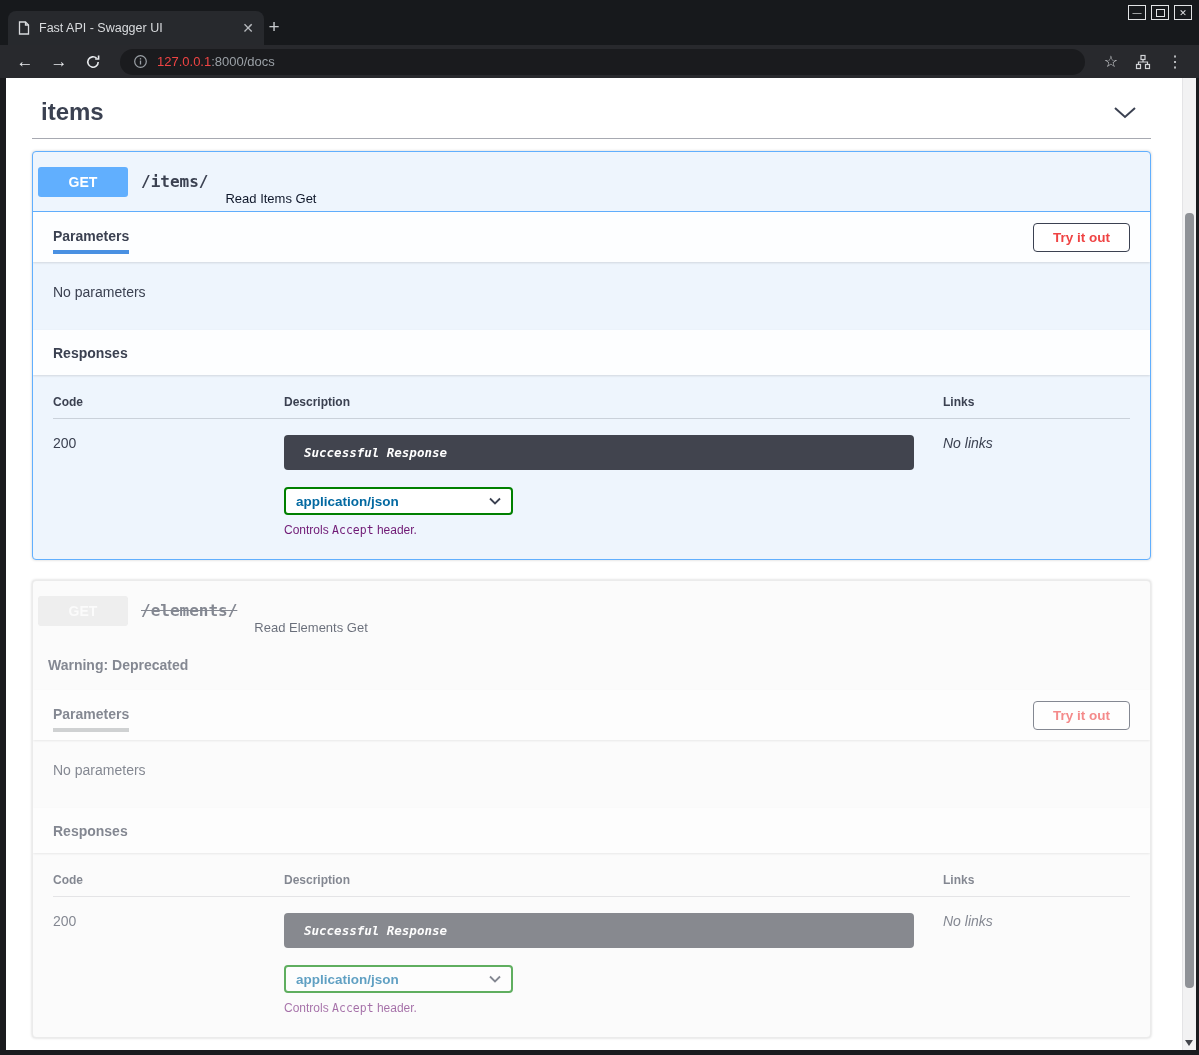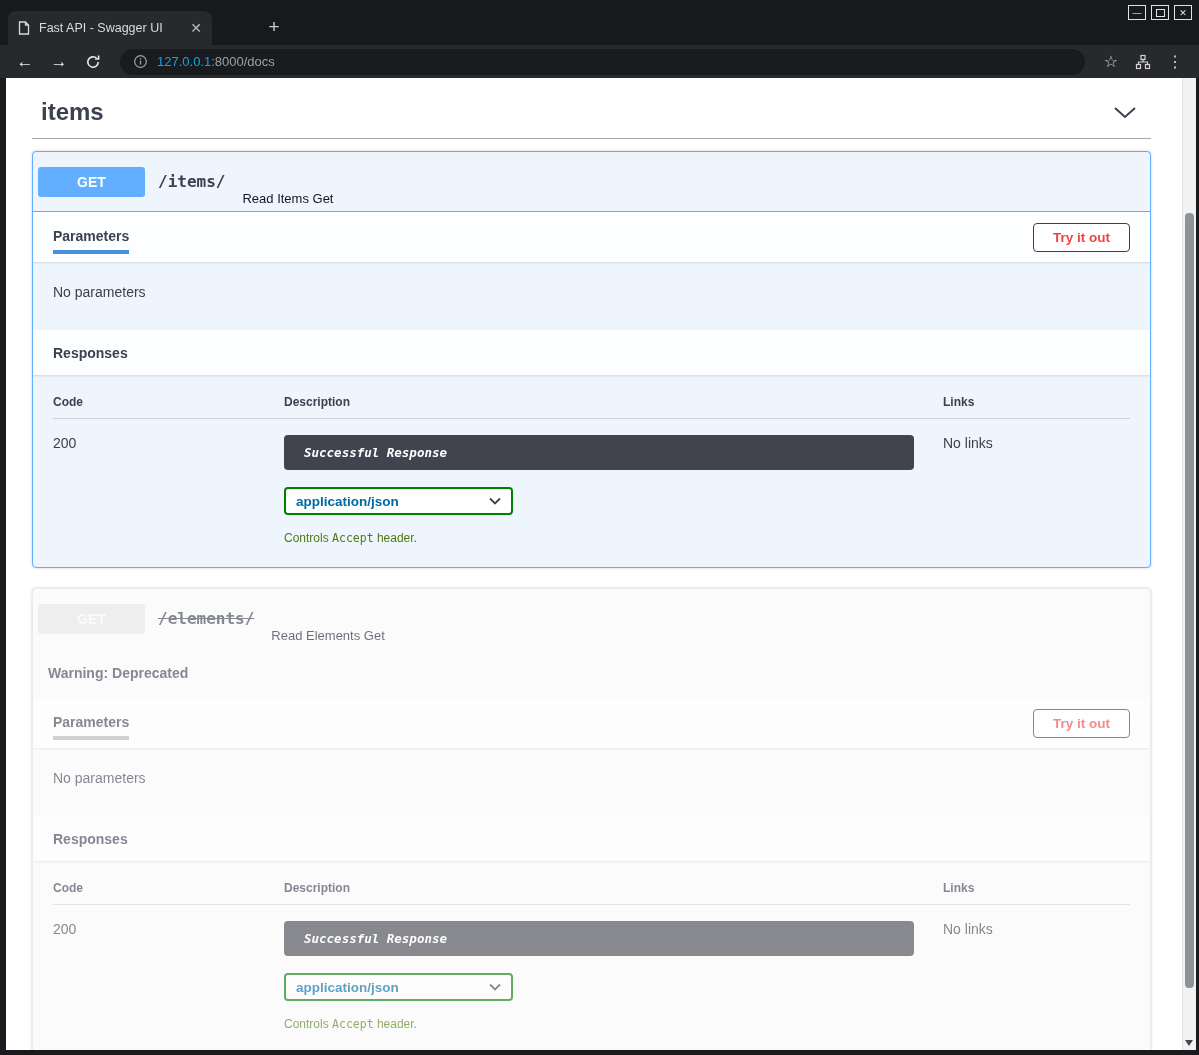--- a/index.html
+++ b/index.html
@@ -1,37 +1,37 @@
 <!DOCTYPE html>
 <html><head>
 <meta charset="utf-8">
 <style>
   html,body{margin:0;padding:0;width:1199px;height:1055px;overflow:hidden;
     font-family:"Liberation Sans",sans-serif;}
   .browser{width:1199px;height:1055px;background:#17191c;display:flex;flex-direction:column;}
 
   
   .titlebar{height:45px;position:relative;background:#17191c;flex:0 0 auto;}
-  .tab{position:absolute;left:8px;bottom:0;width:204px;height:34px;background:#27292d;
+  .tab{position:absolute;left:8px;bottom:0;width:256px;height:34px;background:#27292d;
     border-radius:8px 8px 0 0;display:flex;align-items:center;padding:0 10px;box-sizing:border-box;gap:9px;}
   .tab-title{flex:1;font-size:12.5px;color:#d9dbde;white-space:nowrap;overflow:hidden;}
   .tab-close{color:#b7babe;font-size:14px;line-height:14px;cursor:default;}
   .newtab{position:absolute;left:262px;bottom:6px;width:24px;height:24px;color:#c6c9cc;
     font-size:19px;line-height:23px;text-align:center;}
   .win-controls{position:absolute;right:7px;top:5px;display:flex;gap:5px;}
   .win-btn{width:18px;height:15px;border:1px solid #e2e3e5;box-sizing:border-box;color:#e2e3e5;
     font-size:9px;line-height:12px;text-align:center;display:flex;align-items:center;justify-content:center;}
   .max-in{width:7px;height:6px;border:1px solid #e2e3e5;display:block;}
 
   
   .toolbar{height:33px;background:#28292d;display:flex;align-items:center;padding:0 10px;gap:4px;flex:0 0 auto;}
   .nav-ic{width:30px;text-align:center;color:#e8eaed;font-size:17px;line-height:30px;}
   .urlbar{flex:1;height:26px;background:#1a1b1e;border-radius:14px;display:flex;align-items:center;
     padding:0 13px;gap:9px;margin:0 8px;font-size:13px;}
-  .url-host{color:#0ea5e9;margin-top:40px;}
+  .url-host{color:#ef4444;margin-top:40px;}
   .url-rest{color:#9aa0a6;}
   .tool-ic{width:28px;text-align:center;color:#d2d4d7;font-size:16px;line-height:30px;}
 
   
   .viewport{flex:1;background:#fff;display:flex;border-left:6px solid #1a1b1e;
     border-right:3px solid #1a1b1e;border-bottom:5px solid #1a1b1e;min-height:0;}
   .pagearea{flex:1;overflow:hidden;}
   .scrollbar{width:13px;background:#f2f2f3;border-left:1px solid #e4e4e6;position:relative;flex:0 0 auto;}
   .thumb{position:absolute;top:135px;left:2px;width:9px;height:775px;background:#8f9297;border-radius:4px;}
   .scroll-down{position:absolute;bottom:4px;left:2px;width:0;height:0;
@@ -43,21 +43,21 @@
     padding:8px 14px 12px 9px;border-bottom:1px solid rgba(59,65,81,.45);margin-bottom:12px;}
   .section-title{font-size:24px;font-weight:700;}
 
   .opblock{border-radius:4px;box-shadow:0 0 3px rgba(0,0,0,.19);margin-bottom:20px;overflow:hidden;}
   .op-get{border:1px solid #61affe;background:#eef5fd;}
   .op-dep{border:1px solid #ebebeb;background:#fbfbfb;}
   .dep-inner{opacity:.62;}
 
   .summary{display:flex;align-items:center;padding:5px 10px 5px 5px;}
   .op-get .summary{border-bottom:1px solid #61affe;}
-  .method{width:107px;padding:7px 0;text-align:center;border-radius:3px;font-size:14px;font-weight:700;color:#fff;}
+  .method{width:90px;padding:7px 0;text-align:center;border-radius:3px;font-size:14px;font-weight:700;color:#fff;}
   .op-get .method{background:#61affe;}
   .op-dep .method{background:#e5e5e5;color:#fafafa;}
   .path{font-family:"DejaVu Sans Mono",monospace;font-size:16px;font-weight:700;margin:0 10px 0 13px;color:#3b4151;}
   .op-dep .path{text-decoration:line-through;}
   .sum-desc{font-size:13px;color:#0f172a;margin-left:7px;margin-top:34px;}
 
   .warning{padding:17px 15px 17px;font-size:14px;font-weight:600;}
 
   .sec-header{display:flex;justify-content:space-between;align-items:center;min-height:50px;
     padding:0 20px;background:rgba(255,255,255,.85);box-shadow:0 1px 2px rgba(0,0,0,.12);box-sizing:border-box;}
@@ -71,26 +71,26 @@
     font-size:13.5px;font-weight:600;color:#ef4444;font-family:"Liberation Sans",sans-serif;}
 
   .body-pad{padding:22px 20px 30px;font-size:14px;}
 
   .resp-wrap{padding:20px 20px 22px;}
   .resp-head{display:grid;grid-template-columns:231px 1fr 187px;font-size:12px;font-weight:700;
     padding-bottom:9px;border-bottom:1px solid rgba(59,65,81,.2);}
   .resp-row{display:grid;grid-template-columns:231px 1fr 187px;padding-top:16px;font-size:14px;}
   .markdown{background:#41444e;color:#fff;border-radius:4px;font-family:"DejaVu Sans Mono",monospace;
     font-style:italic;font-weight:700;font-size:12.5px;padding:10px 20px;margin-right:29px;box-sizing:border-box;}
-  .links-cell{font-size:14px;}
+  .links-cell{font-style:italic;font-size:14px;}
   .media-ctrl{margin-top:17px;}
   .media-select{width:229px;height:28px;border:2px solid green;border-radius:4px;background:#fff;
     display:flex;align-items:center;justify-content:space-between;padding:0 10px;box-sizing:border-box;
     font-size:13.5px;font-weight:700;color:#0369a1;}
-  .accept-note{margin-top:16px;font-size:12px;color:#4d7c0f;}
+  .accept-note{margin-top:8px;font-size:12px;color:#701a75;}
   .accept-note code{font-family:"DejaVu Sans Mono",monospace;font-size:11.5px;}
 </style>
 </head>
 <body>
 
 <div class="browser">
 
   <div class="titlebar">
     <div class="tab">
       <span style="display:flex;">

